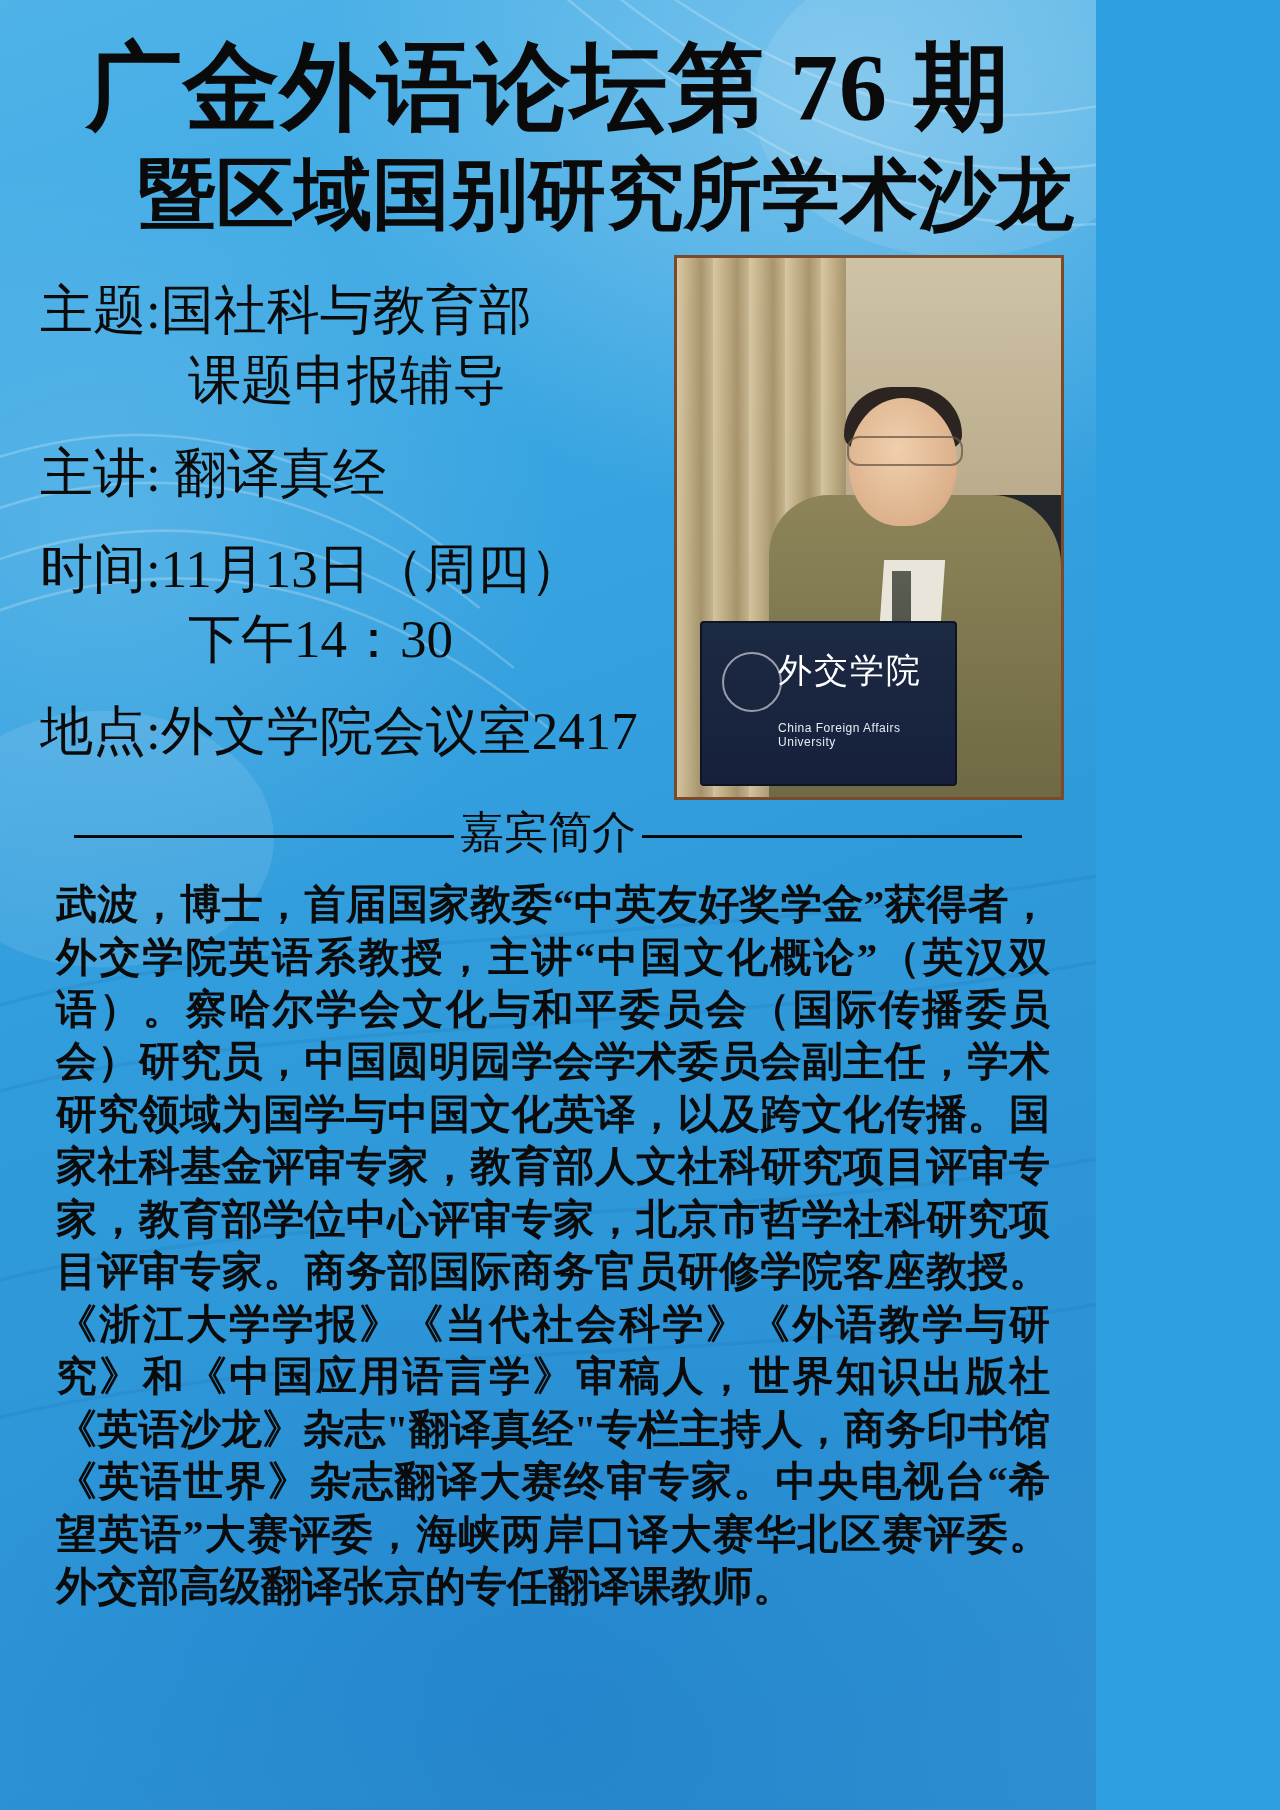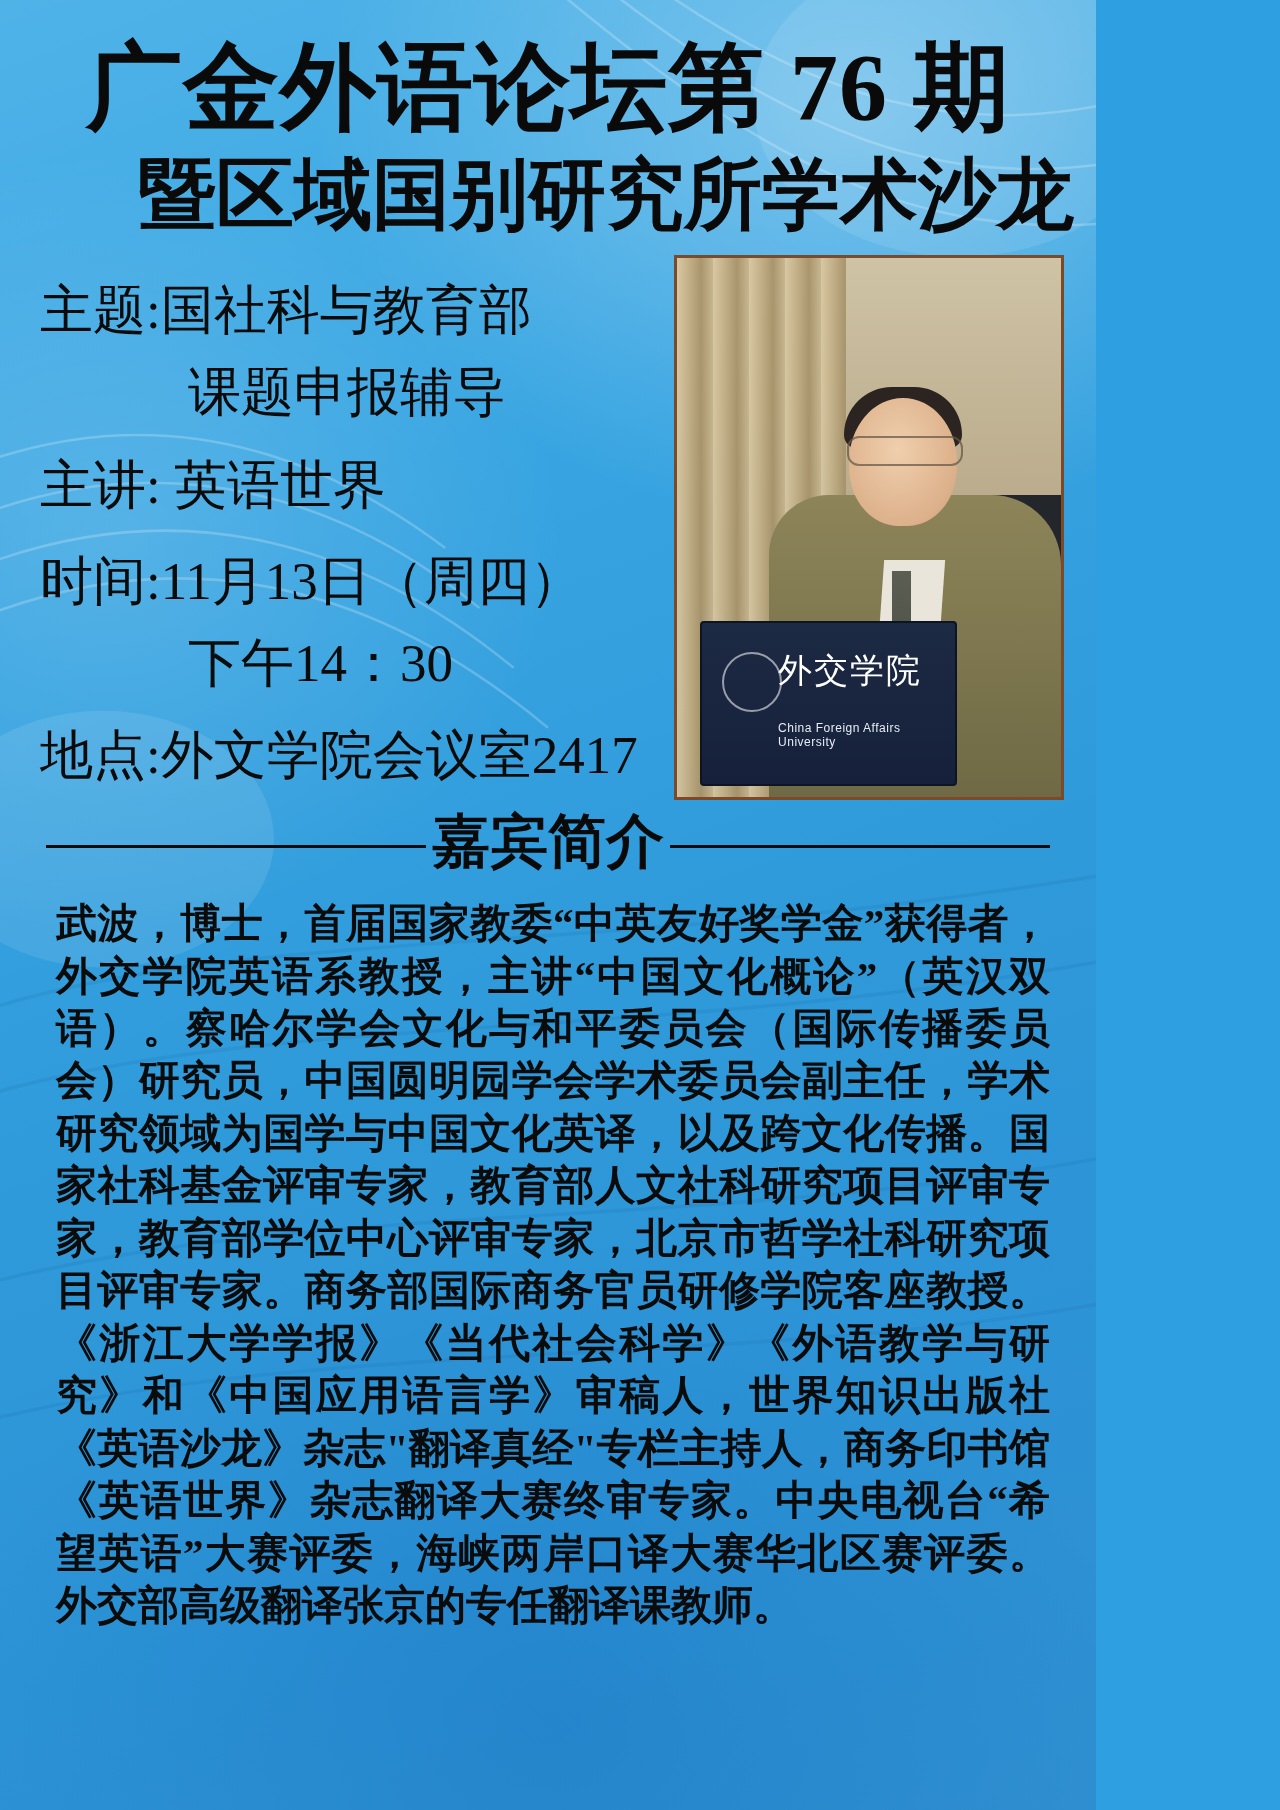--- a/index.html
+++ b/index.html
@@ -75,21 +75,21 @@
     font-size: 53px;
     font-weight: normal;
     color: #0b0b0b;
     line-height: 1.25;
     margin-bottom: 26px;
     white-space: nowrap;
   }
   .info-row .sub {
     display: block;
     padding-left: 148px;
-    margin-top: 16px;
+    margin-top: 4px;
   }
   .info-row.small-gap { margin-bottom: 30px; }
 
   .photo {
     position: absolute;
     top: -22px;
     right: 10px;
     width: 390px;
     height: 545px;
     border: 3px solid #7a4a2a;
@@ -226,22 +226,22 @@
   }
   .dashes {
     font-size: 44px;
     font-weight: bold;
     color: #0a0a0a;
     letter-spacing: -6px;
     white-space: nowrap;
     overflow: hidden;
   }
   .guest-title {
-    font-size: 58px;
-    font-weight: bold;
+    font-size: 44px;
+    font-weight: normal;
     color: #0a0a0a;
     white-space: nowrap;
     padding: 0 2px;
   }
 
   .bio {
     margin-top: 16px;
     padding: 0 24px 0 34px;
     font-size: 41px;
     line-height: 1.28;
@@ -306,21 +306,21 @@
 
       <div class="info-text">
 
         <div class="info-row">
           <span>主题:</span><span>国社科与教育部</span>
           <span class="sub">课题申报辅导</span>
         </div>
 
         <div class="info-row small-gap">
           <span>主讲:</span>
-          <span>英语世界</span>
+          <span>翻译真经</span>
         </div>
 
         <div class="info-row">
           <span>时间:</span><span>11月13日（周四）</span>
           <span class="sub">下午14：30</span>
         </div>
 
         <div class="info-row">
           <span>地点:</span><span>外文学院会议室2417</span>
         </div>

